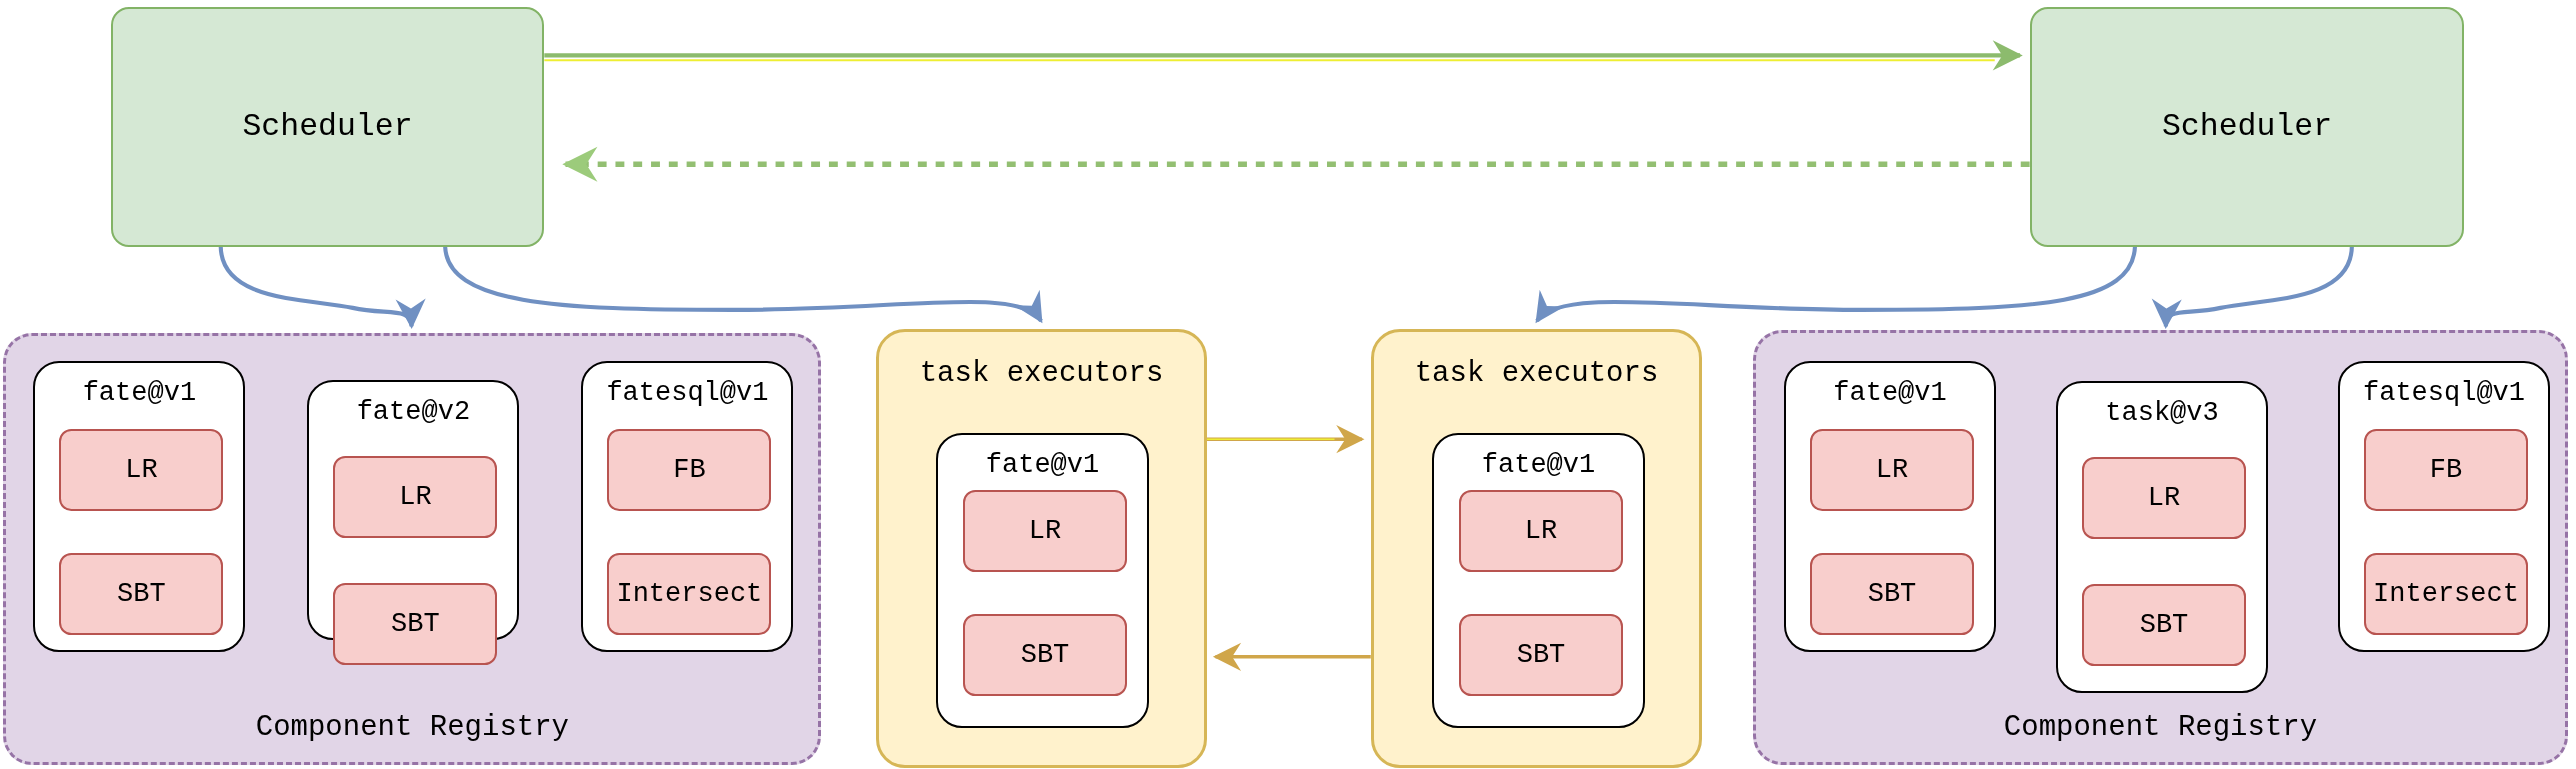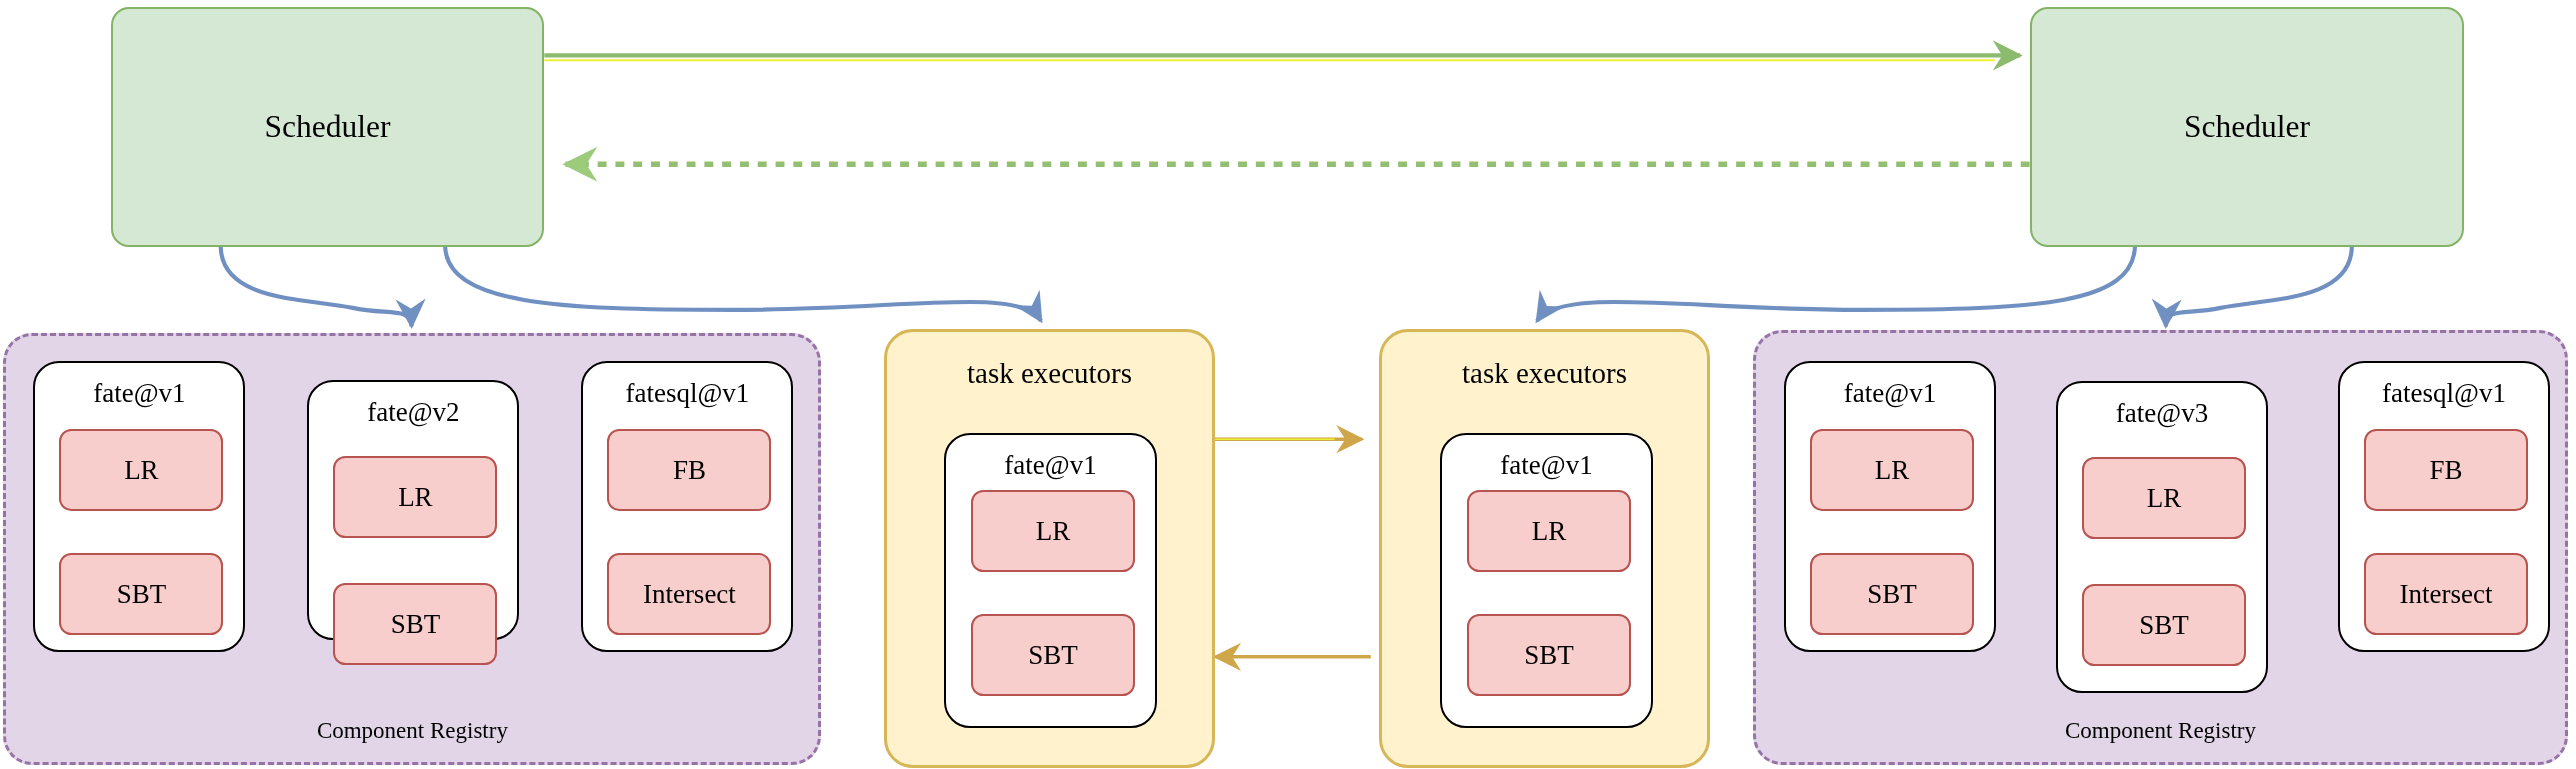--- a/index.html
+++ b/index.html
@@ -1,36 +1,36 @@
 <!DOCTYPE html>
 <html style="font-size:11px"><head>
 <meta charset="utf-8">
 <style>
   html,body{margin:0;padding:0;background:#ffffff;}
   #canvas{
     position:relative;width:2576px;height:769px;background:#ffffff;overflow:hidden;
-    font-family:Liberation Serif, serif;color:#000;
+    font-family:Liberation Mono, monospace;color:#000;
   }
   .abs{position:absolute;box-sizing:border-box;}
   
   .scheduler{
     background:#d5e8d4;border:2.7px solid #82b366;border-radius:18px;
     display:flex;align-items:center;justify-content:center;
     font-size:31.5px;
   }
   
   .registry{
     background:#e1d5e7;border:3.4px dashed #9673a6;border-radius:29px;
   }
   .registry-label{
-    position:absolute;left:0;right:0;bottom:18px;text-align:center;font-size:23px;
+    position:absolute;left:0;right:0;bottom:18px;text-align:center;font-size:29px;
   }
   
   .executor{
-    background:#fff2cc;border:3.4px solid #d6b656;border-radius:29px;margin-left:8px;
+    background:#fff2cc;border:3.4px solid #d6b656;border-radius:29px;
   }
   .executor-label{
     position:absolute;left:0;right:0;top:25px;text-align:center;font-size:29px;
   }
   
   .pkg{
     background:#ffffff;border:2.7px solid #000000;border-radius:26px;
   }
   .pkg-title{
     position:absolute;left:0;right:0;top:15px;text-align:center;font-size:27px;
@@ -153,21 +153,21 @@
       <div class="pkg-title">fate@v1</div>
       <div class="abs comp" style="left:24px;top:66px;width:164px;height:82px;">
         <span>LR</span>
       </div>
       <div class="abs comp" style="left:24px;top:190px;width:164px;height:82px;">
         <span>SBT</span>
       </div>
     </div>
 
     <div class="abs pkg" style="left:300px;top:48px;width:212px;height:312px;">
-      <div class="pkg-title">fate@v3</div>
+      <div class="pkg-title">task@v3</div>
       <div class="abs comp" style="left:24px;top:74px;width:164px;height:82px;">
         <span>LR</span>
       </div>
       <div class="abs comp" style="left:24px;top:201px;width:164px;height:82px;">
         <span>SBT</span>
       </div>
     </div>
 
     <div class="abs pkg" style="left:582px;top:28px;width:212px;height:291px;">
       <div class="pkg-title">fatesql@v1</div>

